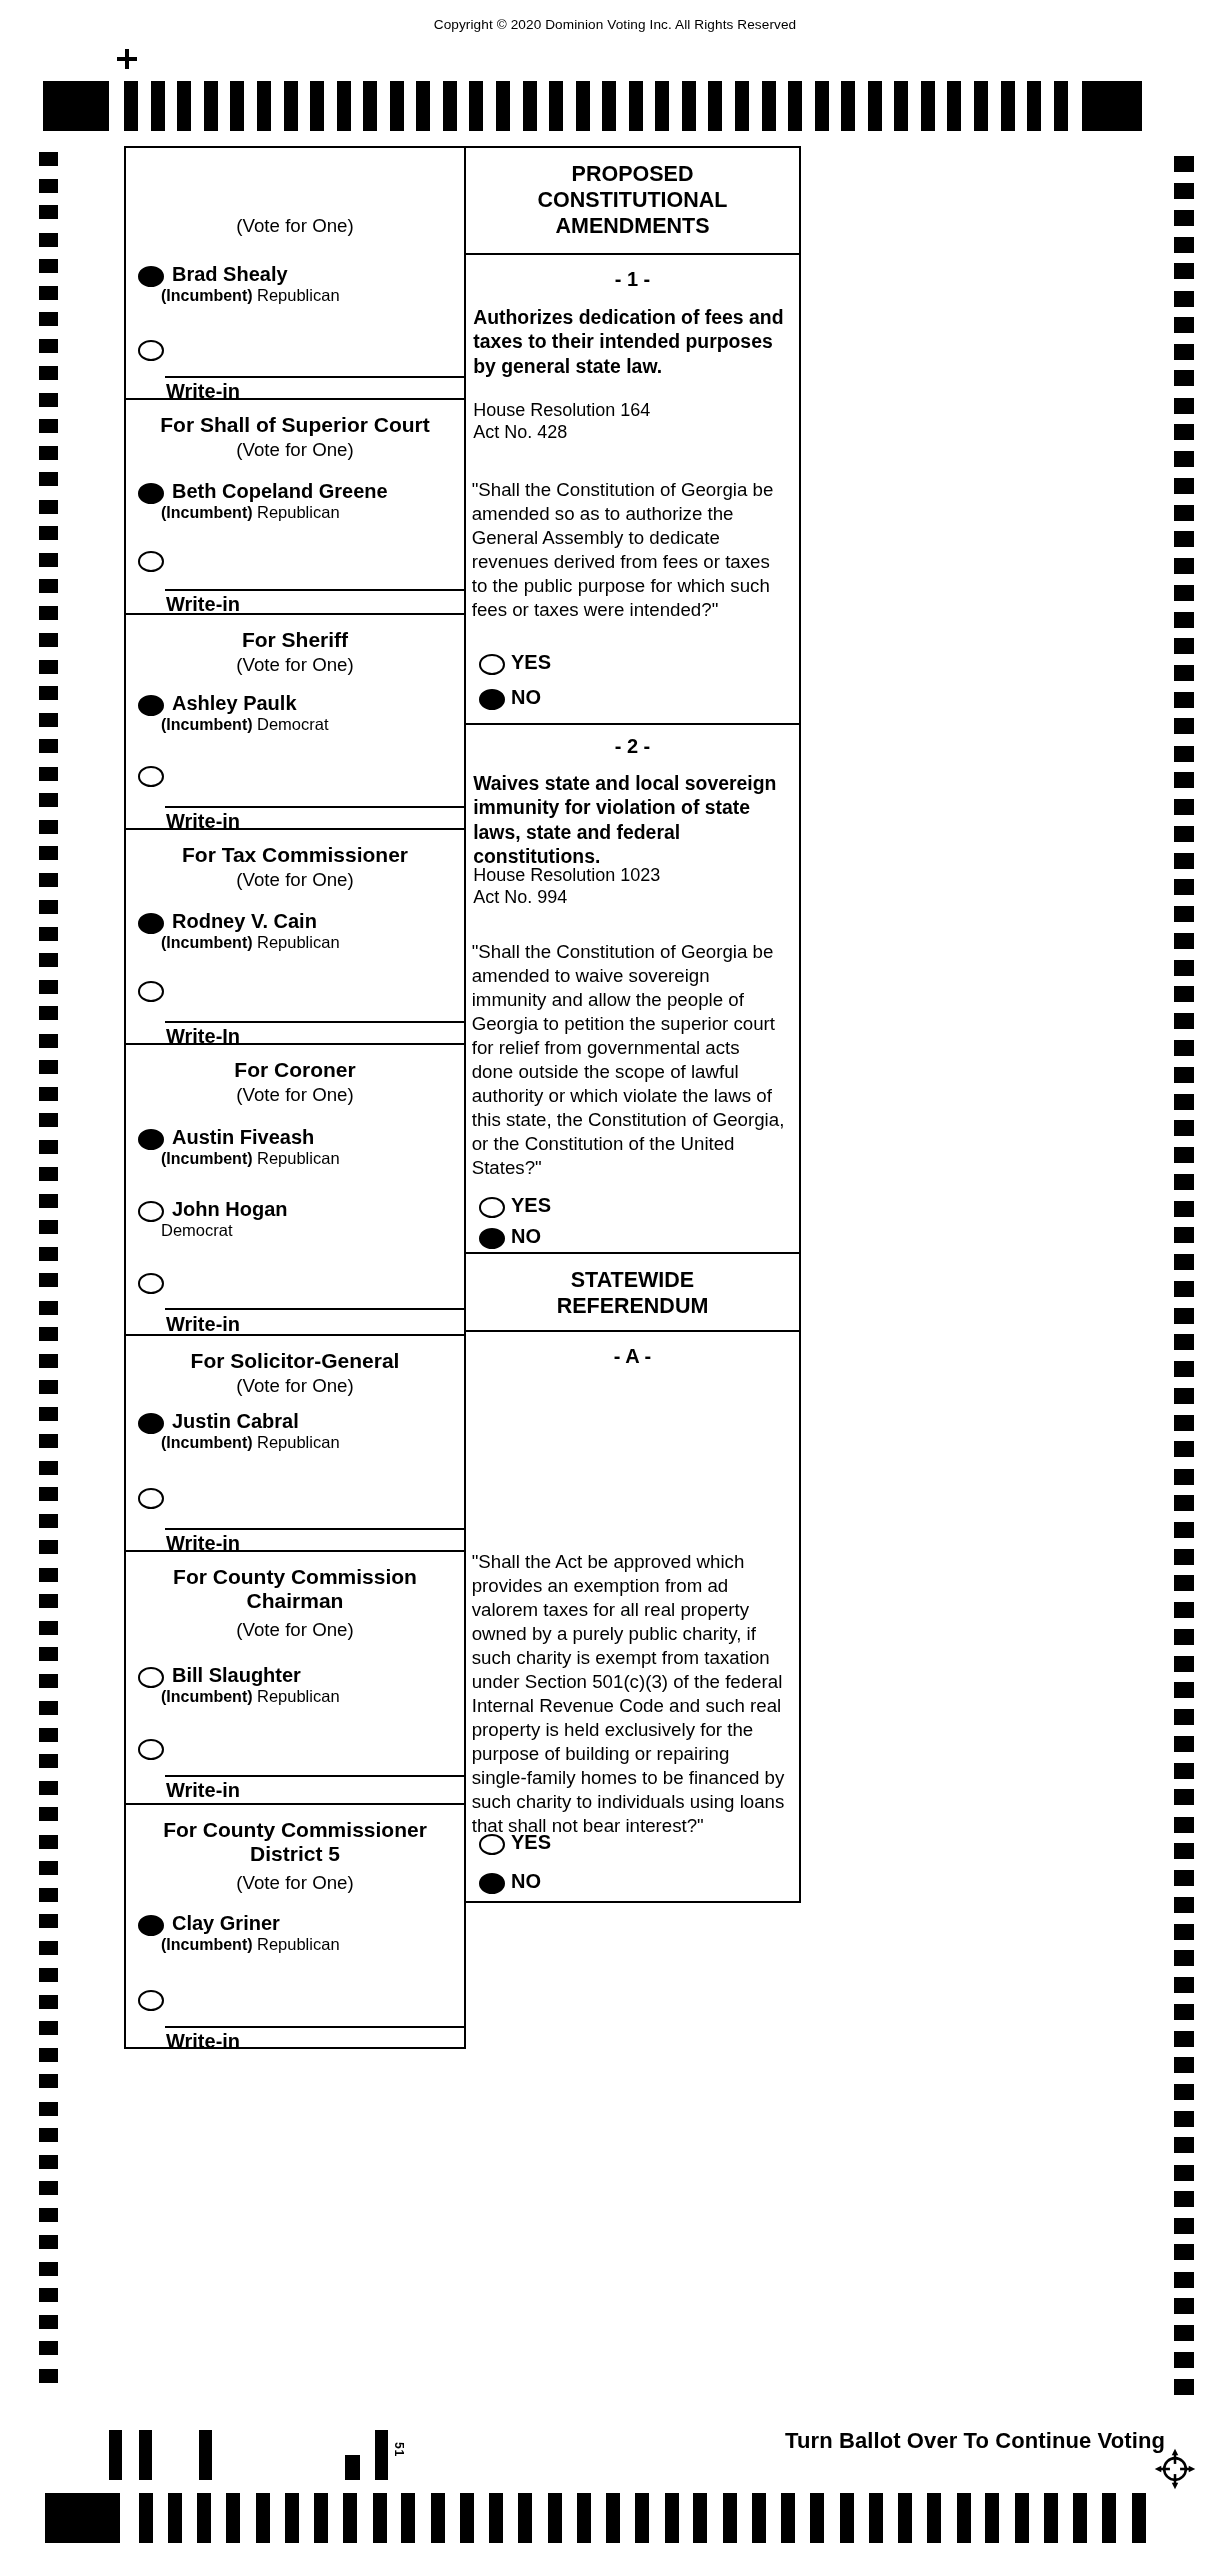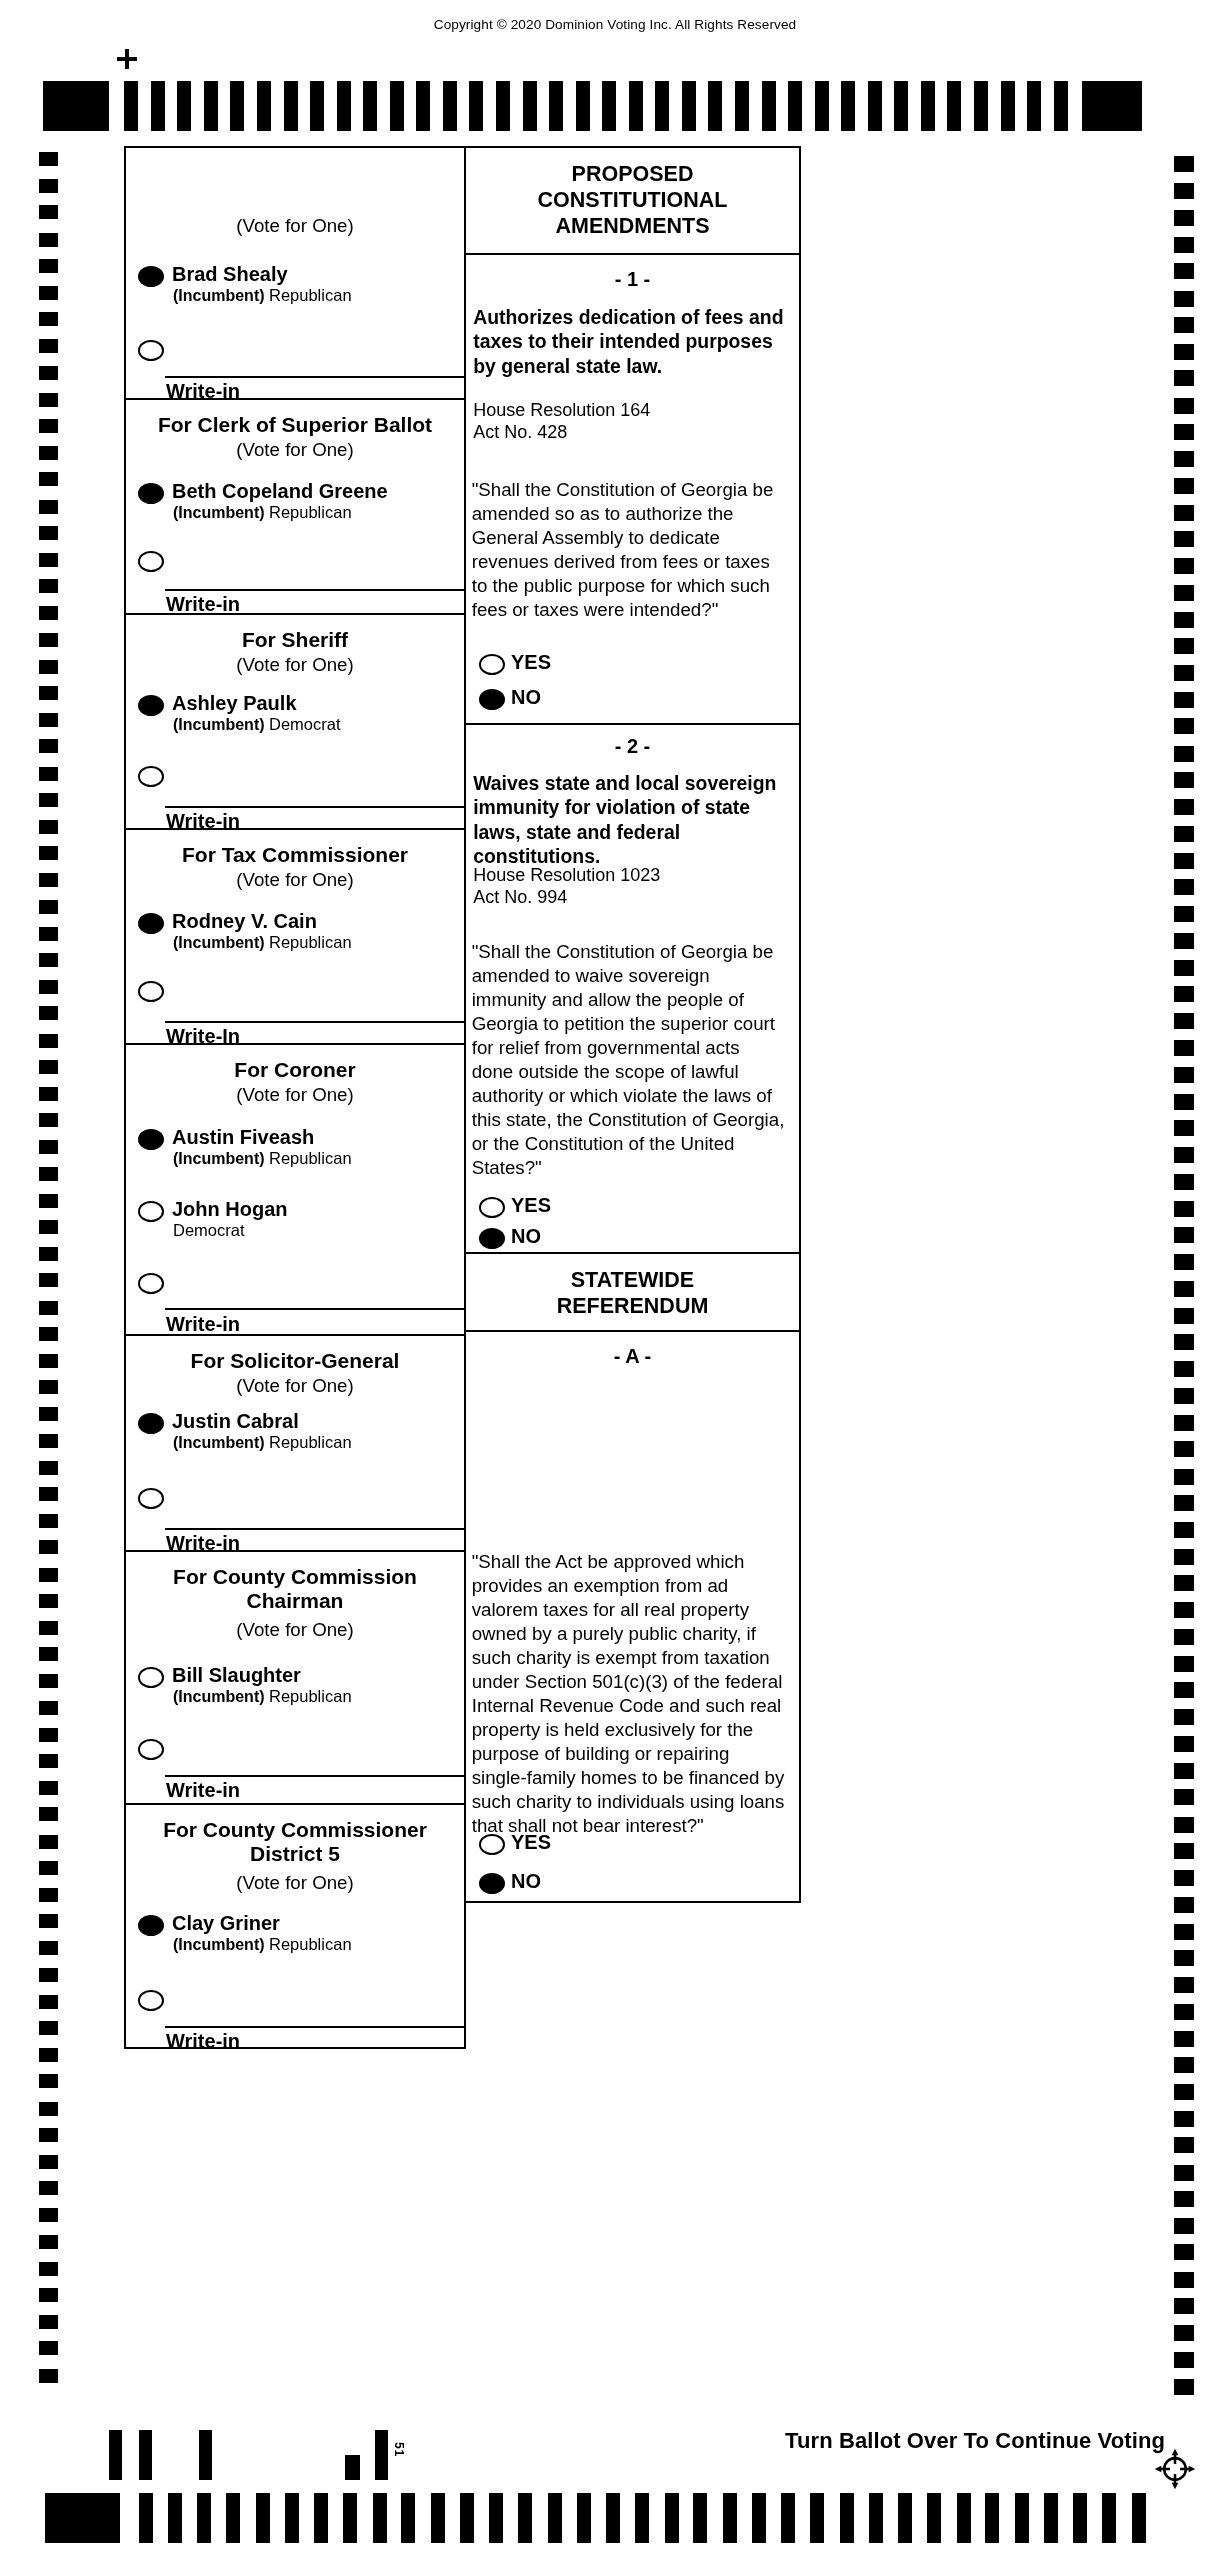--- a/index.html
+++ b/index.html
@@ -13,21 +13,21 @@
   .copyright{top:17px;left:0;width:100%;text-align:center;font-size:13.6px;letter-spacing:0.1px;}
   .turn-notice{top:2428px;right:65px;font-size:22px;font-weight:bold;letter-spacing:0.1px;}
   
   .bbox{position:absolute;border:2.2px solid #000;background:#fff;box-sizing:border-box;}
   .c-title{position:absolute;top:13px;left:0;width:100%;text-align:center;font-weight:bold;font-size:21px;line-height:24px;}
   .c-vfo{position:absolute;left:0;width:100%;text-align:center;font-size:18.7px;}
   .opt-row{position:absolute;left:0;width:100%;}
   .oval{position:absolute;left:11.5px;top:0;width:26px;height:21px;border:2.2px solid #000;border-radius:50%;box-sizing:border-box;background:#fff;}
   .oval.filled{background:#000;}
   .cand-name{position:absolute;left:46px;top:-2.9px;font-size:20px;font-weight:bold;white-space:nowrap;}
-  .cand-detail{position:absolute;left:47px;top:20px;font-size:16px;white-space:nowrap;}
+  .cand-detail{position:absolute;left:35px;top:20px;font-size:16px;white-space:nowrap;}
   .cand-detail .qual{font-weight:bold;}
   .cand-detail .party{font-weight:normal;font-size:16.5px;}
   .wi-line{position:absolute;left:39px;right:0;border-top:2.2px solid #000;}
   .wi-label{position:absolute;left:40px;font-size:20px;font-weight:bold;}
   .m-header{position:absolute;top:13px;left:0;width:100%;text-align:center;font-weight:bold;font-size:21.5px;line-height:26px;}
   .m-number{position:absolute;left:0;width:100%;text-align:center;font-weight:bold;font-size:20px;}
   .m-summary{position:absolute;left:7.2px;right:10px;font-weight:bold;font-size:19.4px;line-height:24.4px;}
   .m-refs{position:absolute;left:7.2px;right:10px;font-size:18px;line-height:22px;}
   .m-question{position:absolute;left:5.7px;right:14.4px;font-size:18.7px;line-height:24px;}
   .yn-label{position:absolute;left:45px;top:-2.9px;font-size:20px;font-weight:bold;}
@@ -266,21 +266,21 @@
         <div class="cand-detail"><span class="qual">(Incumbent) </span><span class="party">Republican</span></div>
       </div>
       <div class="opt-row" style="top: 192px; height: 43px;">
         <div class="oval"></div>
       </div>
       <div class="wi-line" style="top: 228px;"></div>
       <div class="wi-label" style="top: 232px;">Write-in</div>
     </div>
     <div class="bbox" style="left: 124px; top: 398px; width: 342px; height: 217px;">
       <div class="c-title">
-        <div>For Clerk of Superior Ballot</div>
+        <div>For Shall of Superior Court</div>
       </div>
       <div class="c-vfo" style="top: 39px;">(Vote for One)</div>
       <div class="opt-row" style="top: 83px; height: 43px;">
         <div class="oval filled"></div>
         <div class="cand-name">Beth Copeland Greene</div>
         <div class="cand-detail"><span class="qual">(Incumbent) </span><span class="party">Republican</span></div>
       </div>
       <div class="opt-row" style="top: 151px; height: 43px;">
         <div class="oval"></div>
       </div>

